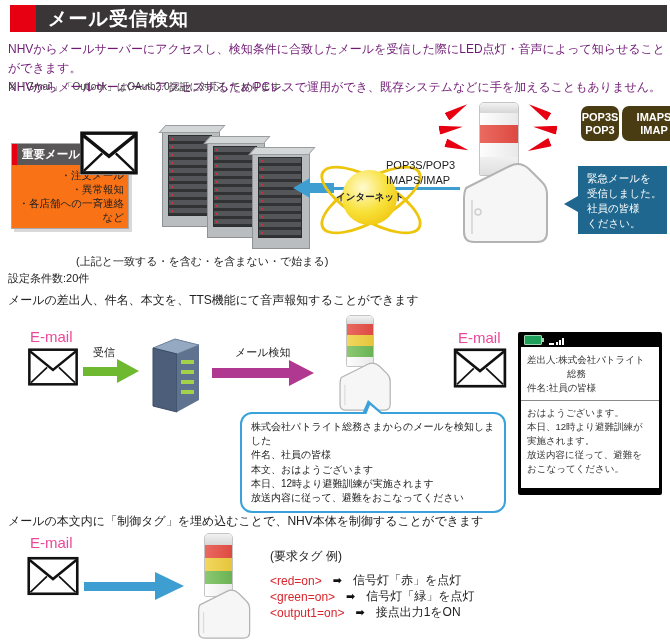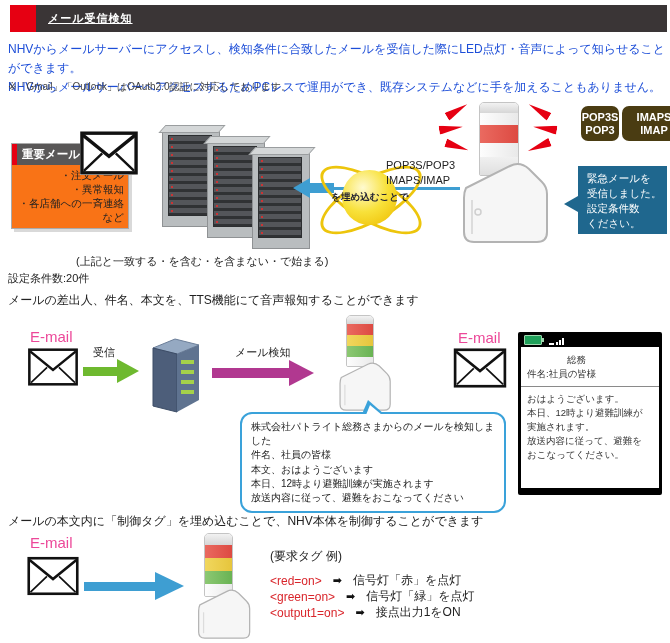--- a/index.html
+++ b/index.html
@@ -3,23 +3,23 @@
 <meta charset="utf-8">
 <style>
   html,body{margin:0;padding:0;background:#fff;}
   .page{position:relative;width:670px;height:643px;background:#fff;overflow:hidden;
         font-family:"Liberation Sans","DejaVu Sans",sans-serif;color:#333;}
 
   
   .hdr-red{position:absolute;left:10px;top:5px;width:26px;height:27px;background:var(--accent-red,#e60012);}
   .hdr-bar{position:absolute;left:36px;top:5px;right:3px;height:27px;background:var(--header-dark,#3a3536);}
   .hdr-title{position:absolute;left:48px;top:5px;height:27px;line-height:27px;color:#fff;
-             font-size:11px;font-weight:bold;letter-spacing:1px;text-decoration:underline;}
-
-  .intro{position:absolute;left:8px;top:40px;width:660px;font-size:12px;line-height:19px;color:#1d4ed8;}
+             font-size:19px;font-weight:bold;letter-spacing:1px;}
+
+  .intro{position:absolute;left:8px;top:40px;width:660px;font-size:12px;line-height:19px;color:#701a75;}
   .note{position:absolute;left:8px;top:80px;font-size:10px;color:#444;}
 
   
   .imp-box{position:absolute;left:11px;top:143px;width:116px;height:84px;background:#f97316;
            border:1px solid #aaa;box-shadow:3px 3px 0 #d9d9d9;}
   .imp-hd{position:relative;height:21px;background:var(--box-header-gray,#595757);}
   .imp-hd::before{content:"";position:absolute;left:0;top:0;width:5px;height:21px;background:var(--accent-red,#e60012);}
   .imp-hd span{position:absolute;left:10px;top:0;line-height:21px;color:#fff;font-weight:bold;font-size:11.5px;}
   .imp-items{padding:3px 4px;font-size:10.5px;line-height:14px;color:#222;text-align:right;}
 
@@ -169,21 +169,21 @@
   <div class="hline" style="left:302px;top:187px;width:158px;"></div>
   <div class="arrowX" style="left:293px;top:178px;width:44px;height:20px;">
     <div class="head" style="left:0;top:0;border-top:10px solid transparent;border-bottom:10px solid transparent;border-right:17px solid var(--arrow-blue,#3e9ed2);"></div>
     <div class="body" style="left:17px;top:5px;width:24px;height:10px;background:var(--arrow-blue,#3e9ed2);"></div>
   </div>
 
   <div class="inet">
     <div class="orbit o1"></div>
       <div class="orbit o2"></div>
     <div class="core"></div>
-    <div class="lbl">を埋め込むことで</div>
+    <div class="lbl">インターネット</div>
   </div>
 
   <div class="flow-lbl" style="left:386px;top:158px;line-height:15px;">
     <div>POP3S/POP3</div>
     <div>IMAPS/IMAP</div>
   </div>
 
   <div class="device" style="left:447px;top:98px;width:110px;height:152px;">
     <div class="pole" style="left:32px;top:4px;width:38px;height:72px;">
       <div class="seg-cap" style="height:10px;"></div>
@@ -211,21 +211,21 @@
   </div>
   <div class="badge" style="left:622px;top:106px;width:64px;">
     <div>IMAPS</div>
     <div>IMAP</div>
   </div>
 
   <div class="alert-bubble">
     <div class="tail"></div>
     <div>緊急メールを</div>
     <div>受信しました。</div>
-    <div>設定条件数</div>
+    <div>社員の皆様</div>
     <div>ください。</div>
   </div>
 
   <div class="cond" style="left:76px;top:254px;">(上記と一致する・を含む・を含まない・で始まる)</div>
   <div class="cond" style="left:8px;top:271px;">設定条件数:20件</div>
 
   <div class="sec-title" style="top:292px;">メールの差出人、件名、本文を、TTS機能にて音声報知することができます</div>
 
   <div class="email-lbl" style="left:30px;top:328px;">E-mail</div>
   <div class="env" style="left:27px;top:348px;width:52px;height:38px;">
@@ -287,20 +287,21 @@
     <div class="phone-status">
       <span class="batt"></span>
       <span class="sig">
         <i class="b0"></i>
           <i class="b1"></i>
           <i class="b2"></i>
           <i class="b3"></i>
       </span>
     </div>
     <div class="phone-screen">
+      <div>差出人:株式会社パトライト</div>
       <div class="ind">総務</div>
       <div>件名:社員の皆様</div>
       <div class="phone-div"></div>
       <div>おはようございます。</div>
       <div>本日、12時より避難訓練が</div>
       <div>実施されます。</div>
       <div>放送内容に従って、避難を</div>
       <div>おこなってください。</div>
     </div>
   </div>

